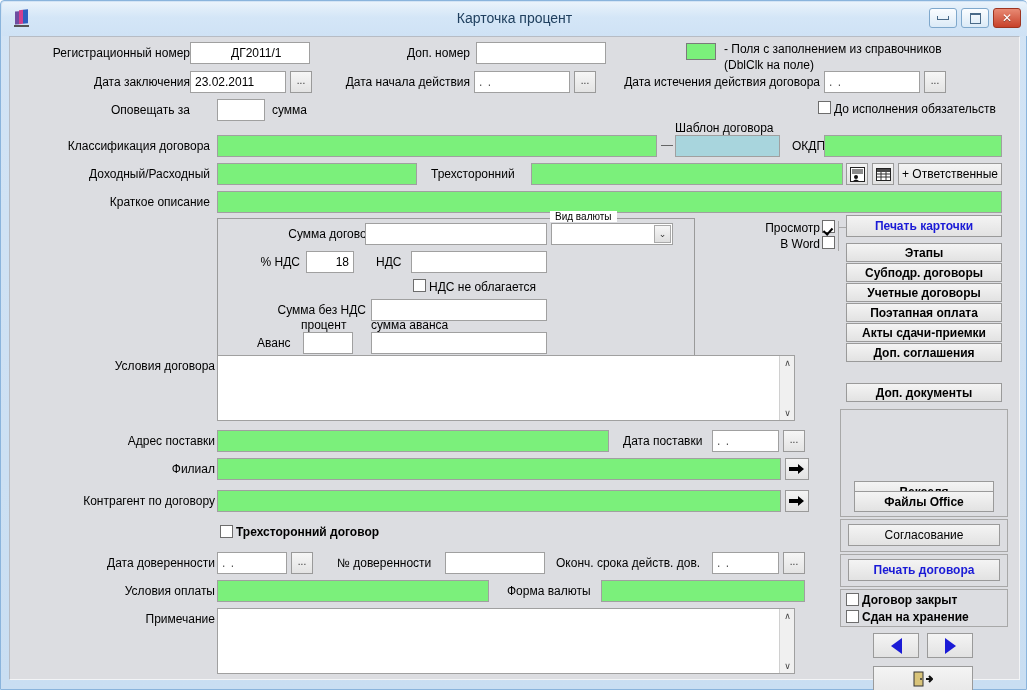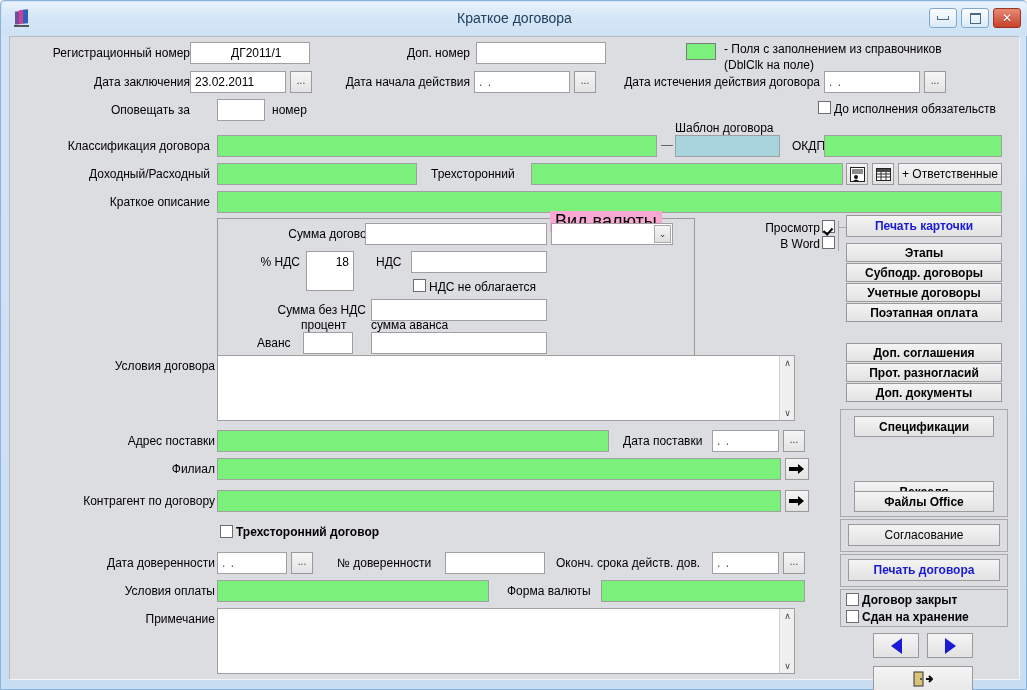--- a/index.html
+++ b/index.html
@@ -92,21 +92,21 @@
   .chk.checked::after{
     content:"";position:absolute;left:2px;top:5px;width:4px;height:7px;
     border:solid #000;border-width:0 2px 2px 0;transform:rotate(42deg);
   }
 
   .groupbox{
     position:absolute;box-sizing:border-box;
     border:1px solid #9a9a9a;background:transparent;
   }
   .groupbox-title{
-    position:absolute;background:#f9a8d4;padding:0 5px;font-size:18px;
+    position:absolute;background:#ffffff;padding:0 5px;font-size:10px;
   }
 
   .ta{
     position:absolute;box-sizing:border-box;background:#fff;
     border:1px solid #a0a0a0;
   }
   .ta-scroll{
     position:absolute;right:0;top:0;width:15px;height:100%;
     box-sizing:border-box;background:#f0f0f0;border-left:1px solid #d0d0d0;
   }
@@ -153,21 +153,21 @@
 
 <div class="window">
 
   <div class="titlebar">
     <svg class="app-icon" viewBox="0 0 22 22">
       <rect x="4" y="4" width="4" height="13" fill="#6f4da0" transform="skewY(-6)"></rect>
       <rect x="8" y="3" width="4" height="14" fill="#d23f8e" transform="skewY(-6)"></rect>
       <rect x="12" y="3" width="5" height="14" fill="#2f5fc0" transform="skewY(-6)"></rect>
       <rect x="3" y="17" width="15" height="2" fill="#555"></rect>
     </svg>
-    <div class="title-text">Краткое договора</div>
+    <div class="title-text">Карточка процент</div>
     <div class="win-btns">
       <div class="win-btn">
         <span class="glyph-min"></span>
       </div>
       <div class="win-btn">
         <span class="glyph-max"></span>
       </div>
       <div class="win-btn close">
         <span class="glyph-x">✕</span>
       </div>
@@ -193,21 +193,21 @@
     <div class="lbl" style="left:310px;top:38px;width:150px;">Дата начала действия</div>
     <div class="fld date" style="left:464px;top:34px;width:96px;height:22px;">. .</div>
     <div class="btn-dots" style="left:564px;top:34px;width:22px;height:22px;">...</div>
 
     <div class="lbl" style="left:590px;top:38px;width:220px;">Дата истечения действия договора</div>
     <div class="fld date" style="left:814px;top:34px;width:96px;height:22px;">. .</div>
     <div class="btn-dots" style="left:914px;top:34px;width:22px;height:22px;">...</div>
 
     <div class="lbl" style="left:20px;top:66px;width:160px;">Оповещать за</div>
     <div class="fld" style="left:207px;top:62px;width:48px;height:22px;"></div>
-    <div class="lbl left" style="left:262px;top:66px;width:60px;">номер</div>
+    <div class="lbl left" style="left:262px;top:66px;width:60px;">сумма</div>
 
     <div class="chk" style="left:808px;top:64px;"></div>
     <div class="lbl left" style="left:824px;top:65px;width:200px;">До исполнения обязательств</div>
 
     <div class="lbl left" style="left:665px;top:84px;width:130px;">Шаблон договора</div>
 
     <div class="lbl" style="left:20px;top:102px;width:180px;">Классификация договора</div>
     <div class="fld green" style="left:207px;top:98px;width:440px;height:22px;"></div>
     <div class="dash" style="left:651px;top:101px;">—</div>
     <div class="fld cyan" style="left:665px;top:98px;width:105px;height:22px;"></div>
@@ -247,21 +247,21 @@
     <div class="groupbox-title" style="left:540px;top:174px;">Вид валюты</div>
 
     <div class="lbl" style="left:230px;top:190px;width:140px;">Сумма договора</div>
     <div class="fld" style="left:355px;top:186px;width:182px;height:22px;"></div>
     <div class="combo" style="left:541px;top:186px;width:122px;height:22px;">
       <span></span>
       <span class="combo-btn">⌄</span>
     </div>
 
     <div class="lbl" style="left:230px;top:218px;width:60px;">% НДС</div>
-    <div class="fld num" style="left:296px;top:214px;width:48px;height:40px;">18</div>
+    <div class="fld num" style="left:296px;top:214px;width:48px;height:22px;">18</div>
     <div class="lbl left" style="left:366px;top:218px;width:50px;">НДС</div>
     <div class="fld" style="left:401px;top:214px;width:136px;height:22px;"></div>
 
     <div class="chk" style="left:403px;top:242px;"></div>
     <div class="lbl left" style="left:419px;top:243px;width:200px;">НДС не облагается</div>
 
     <div class="lbl" style="left:230px;top:266px;width:126px;">Сумма без НДС</div>
     <div class="fld" style="left:361px;top:262px;width:176px;height:22px;"></div>
 
     <div class="lbl left" style="left:291px;top:281px;width:80px;">процент</div>
@@ -276,26 +276,25 @@
     <div class="chk" style="left:812px;top:199px;"></div>
     <div class="sep-v" style="left:828px;top:184px;height:30px;"></div>
     <div class="sep-h" style="left:828px;top:190px;width:8px;"></div>
 
     <div class="btn blue" style="left:836px;top:178px;width:156px;height:22px;">Печать карточки</div>
 
     <div class="btn" style="left:836px;top:206px;width:156px;height:19px;">Этапы</div>
     <div class="btn" style="left:836px;top:226px;width:156px;height:19px;">Субподр. договоры</div>
     <div class="btn" style="left:836px;top:246px;width:156px;height:19px;">Учетные договоры</div>
     <div class="btn" style="left:836px;top:266px;width:156px;height:19px;">Поэтапная оплата</div>
+    <div class="btn" style="left:836px;top:286px;width:156px;height:19px;">Акты сдачи-приемки</div>
     <div class="btn" style="left:836px;top:306px;width:156px;height:19px;">Доп. соглашения</div>
-    <div class="btn" style="left:836px;top:326px;width:156px;height:19px;">Прот. разногласий</div>
     <div class="btn" style="left:836px;top:346px;width:156px;height:19px;">Доп. документы</div>
 
     <div class="panel" style="left:830px;top:372px;width:168px;height:108px;"></div>
-    <div class="btn" style="left:844px;top:379px;width:140px;height:21px;">Спецификации</div>
     <div class="btn" style="left:844px;top:404px;width:140px;height:21px;margin-top:40px;">Векселя</div>
     <div class="btn" style="left:844px;top:454px;width:140px;height:21px;">Файлы Office</div>
 
     <div class="panel" style="left:830px;top:482px;width:168px;height:33px;"></div>
     <div class="btn flat" style="left:838px;top:487px;width:152px;height:22px;font-weight:normal;">Согласование</div>
 
     <div class="panel" style="left:830px;top:517px;width:168px;height:33px;"></div>
     <div class="btn blue" style="left:838px;top:522px;width:152px;height:22px;">Печать договора</div>
 
     <div class="panel" style="left:830px;top:552px;width:168px;height:38px;"></div>

